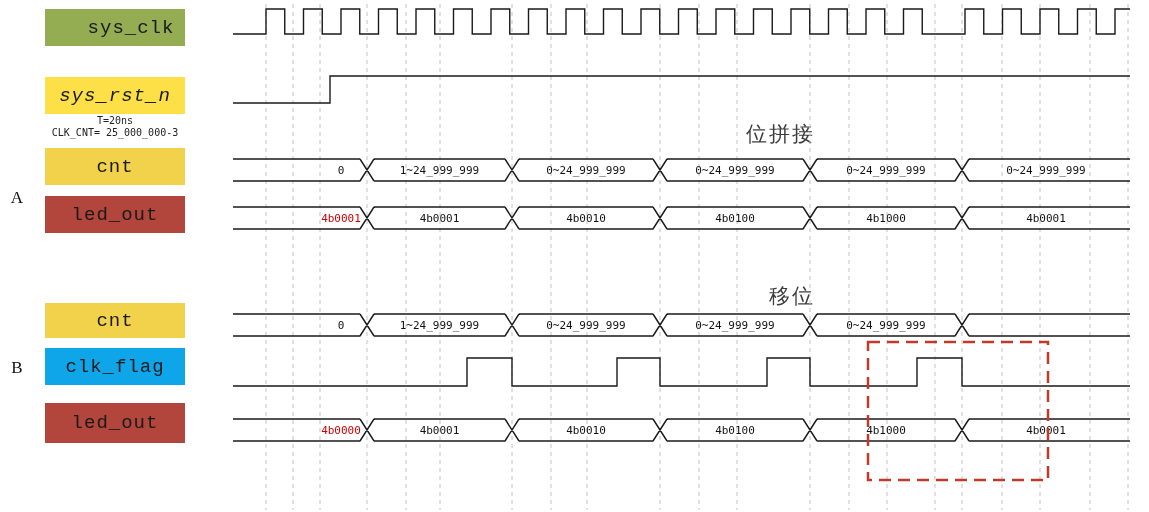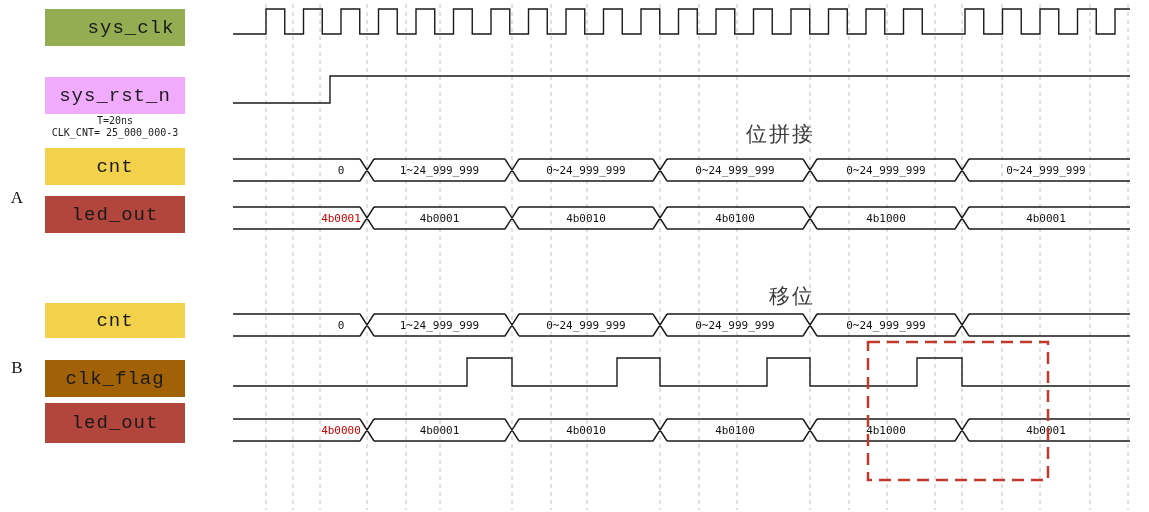--- a/index.html
+++ b/index.html
@@ -28,31 +28,31 @@
   }
   #wave-svg { position:absolute; left:0; top:0; }
   .busval { font-family:"DejaVu Sans Mono",monospace; font-size:11px; text-anchor:middle; }
 </style>
 </head>
 <body>
 
 <div class="stage">
 
   <div class="sig-label" style="top: 9px; background: rgb(148, 173, 83); padding-left: 32px;">sys_clk</div>
-  <div class="sig-label" style="top: 77px; background: #f0abfc;">sys_rst_n</div>
+  <div class="sig-label" style="top: 77px; background: #fde047; font-style: italic;">sys_rst_n</div>
 
   <div class="note" style="top:115px">T=20ns</div>
   <div class="note" style="top:127px">CLK_CNT= 25_000_000-3</div>
 
   <div class="sig-label" style="top: 148px; background: rgb(242, 210, 75);">cnt</div>
   <div class="sig-label" style="top: 196px; background: rgb(178, 69, 60);">led_out</div>
   <div class="marker" style="top:188px">A</div>
 
   <div class="sig-label" style="top: 303px; height: 35px; background: rgb(242, 210, 75);">cnt</div>
-  <div class="sig-label" style="top: 360px; background: #a16207;">clk_flag</div>
+  <div class="sig-label" style="top: 348px; background: #0ea5e9;">clk_flag</div>
   <div class="sig-label" style="top: 403px; height: 40px; background: rgb(178, 69, 60);">led_out</div>
   <div class="marker" style="top:358px">B</div>
 
   <div class="section-title" style="top:120px">位拼接</div>
   <div class="section-title" style="top:282px">移位</div>
 
   <svg id="wave-svg" width="1149" height="512" viewBox="0 0 1149 512">
       <line x1="266" y1="4" x2="266" y2="510" stroke="#c2c2c2" stroke-width="1" stroke-dasharray="4 4"></line>
       <line x1="293" y1="4" x2="293" y2="510" stroke="#c2c2c2" stroke-width="1" stroke-dasharray="4 4"></line>
       <line x1="320" y1="4" x2="320" y2="510" stroke="#c2c2c2" stroke-width="1" stroke-dasharray="4 4"></line>

